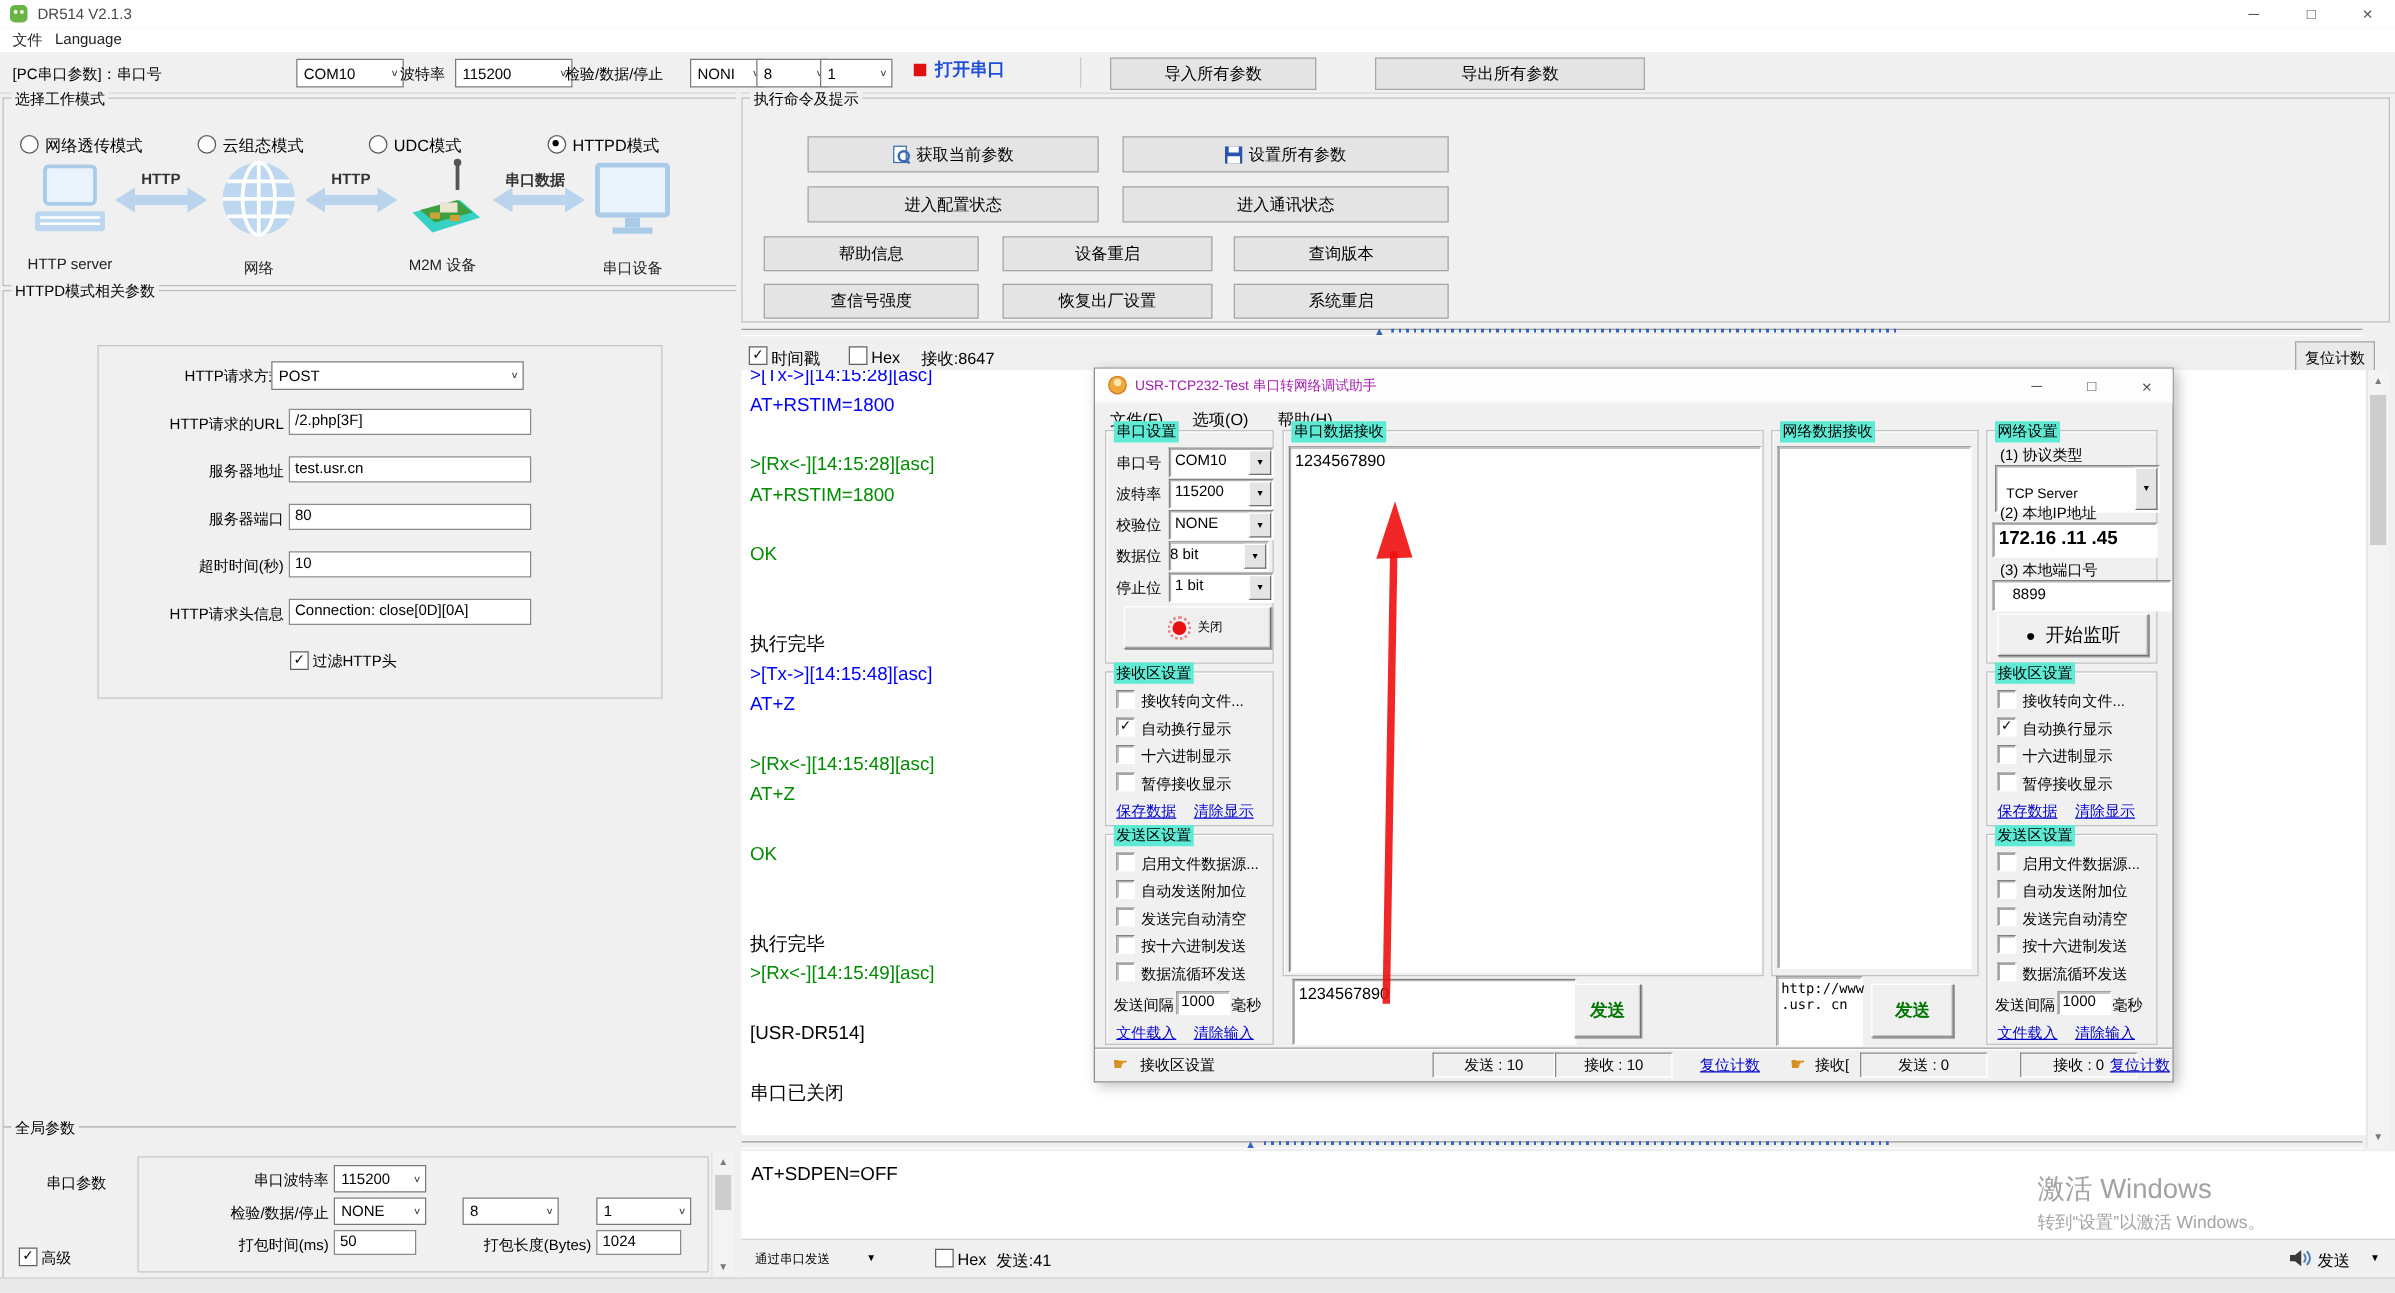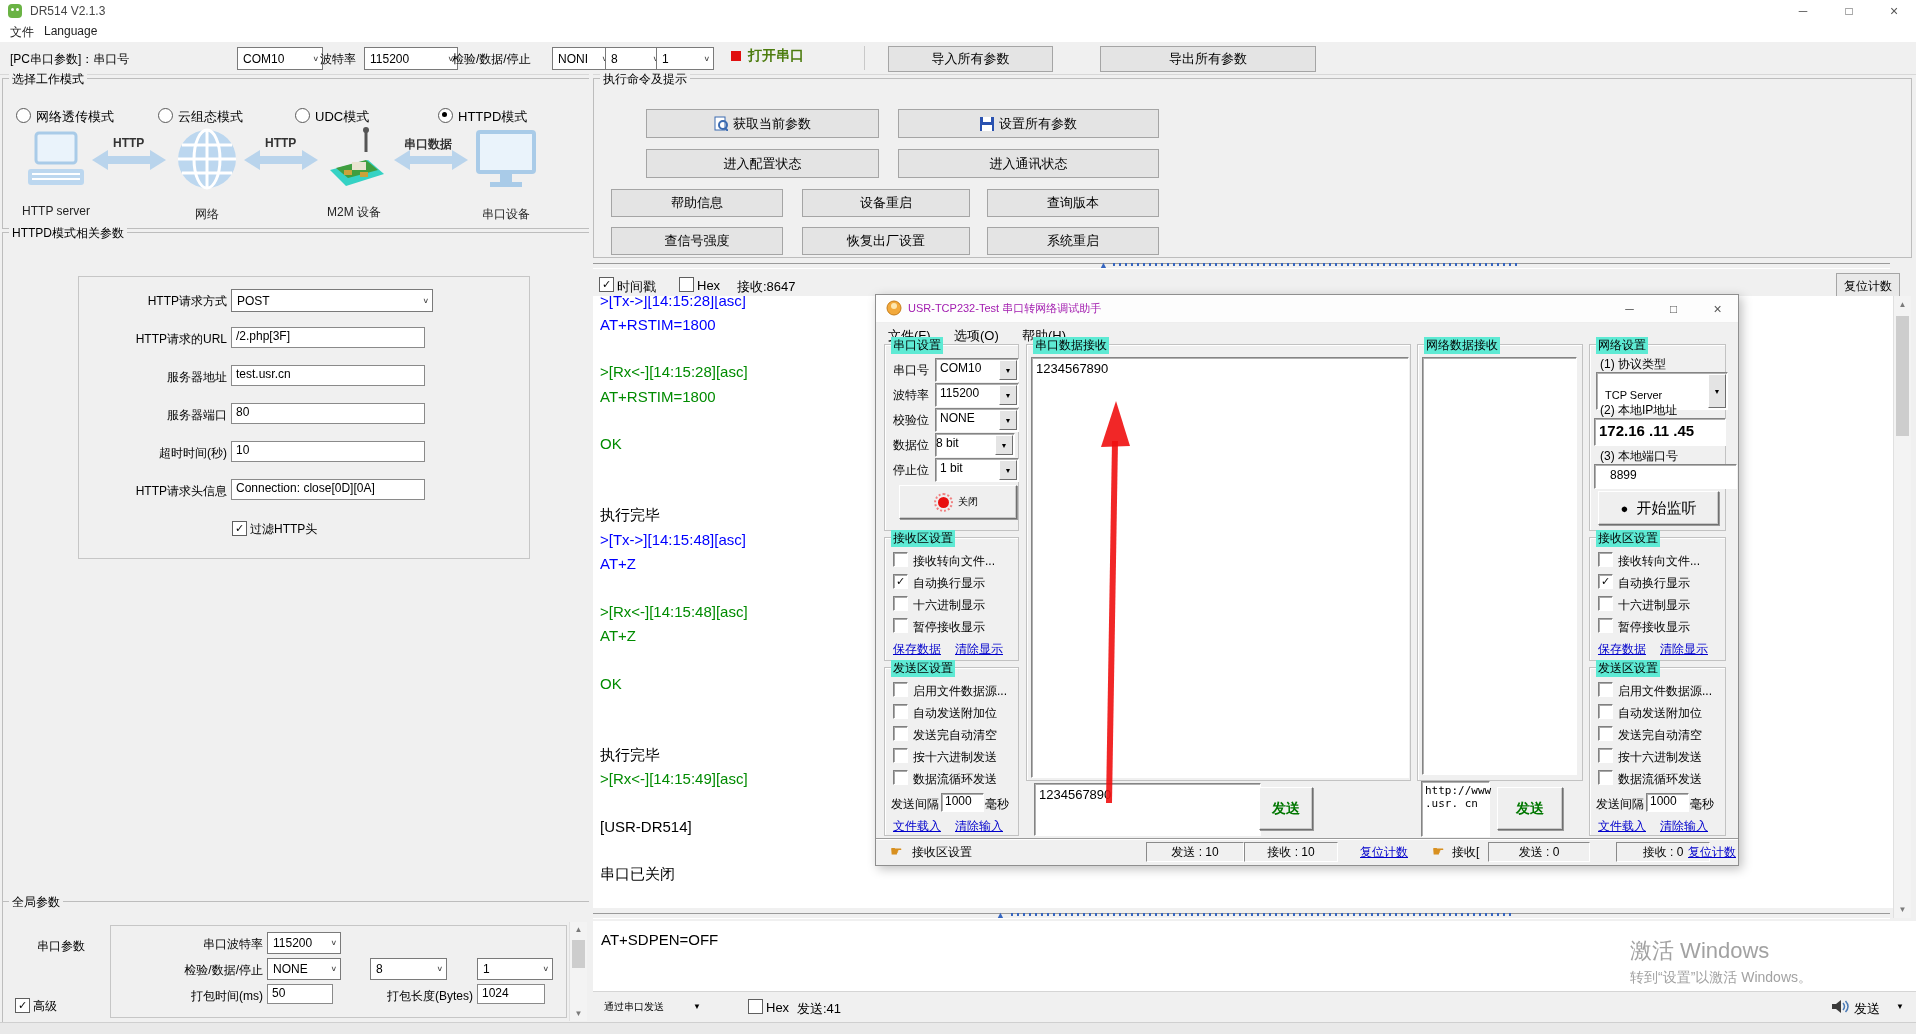--- a/index.html
+++ b/index.html
@@ -88,21 +88,21 @@
   <div class="abs sel" style="left:605px;top:5px;width:48px;height:21px">
       <span>8</span>
       <span class="chev">∨</span>
     </div>
   <div class="abs sel" style="left:656px;top:5px;width:48px;height:21px">
       <span>1</span>
       <span class="chev">∨</span>
     </div>
   <div class="abs" style="left:731px;top:5px;display:flex;align-items:center;gap:7px">
     <span style="width:10px;height:10px;background:#e01010;display:inline-block"></span>
-    <span style="font-weight:bold;font-size:14px;color:#4d7c0f">打开串口</span>
+    <span style="font-weight:bold;font-size:14px;color:#1d4ed8">打开串口</span>
   </div>
   <span class="abs" style="left:864px;top:4px;height:24px;border-left:1px solid #c9c9c9"></span>
   <div class="abs btn10" style="left:888px;top:4px;width:163px;height:24px">
       <span>导入所有参数</span>
     </div>
   <div class="abs btn10" style="left:1100px;top:4px;width:214px;height:24px">
       <span>导出所有参数</span>
     </div>
 </div>
 
@@ -165,21 +165,21 @@
   <rect x="26" y="44" width="12" height="8" fill="#a9cbe8"></rect>
     <rect x="16" y="52" width="32" height="5" fill="#a9cbe8"></rect>
 </svg>
 <div class="abs caption" style="left:474px;top:206px;width:64px">串口设备</div>
 
 <div class="abs gb" style="left:2px;top:232px;width:587px;height:668px">
   <span class="lbl">HTTPD模式相关参数</span>
 </div>
 <div class="abs" style="left:78px;top:276px;width:450px;height:281px;border:1px solid #c6c6c6"></div>
 <span class="abs rlab" style="left:80px;top:293px;width:147px">HTTP请求方式</span>
-<div class="abs sel" style="left:231px;top:289px;width:192px;height:21px">
+<div class="abs sel" style="left:217px;top:289px;width:192px;height:21px">
     <span>POST</span>
     <span class="chev">∨</span>
   </div>
 <span class="abs rlab" style="left:80px;top:331px;width:147px">HTTP请求的URL</span>
 <div class="abs inp" style="left:231px;top:327px;width:184px;height:17px">/2.php[3F]</div>
 <span class="abs rlab" style="left:80px;top:369px;width:147px">服务器地址</span>
 <div class="abs inp" style="left:231px;top:365px;width:184px;height:17px">test.usr.cn</div>
 <span class="abs rlab" style="left:80px;top:407px;width:147px">服务器端口</span>
 <div class="abs inp" style="left:231px;top:403px;width:184px;height:17px">80</div>
 <span class="abs rlab" style="left:80px;top:445px;width:147px">超时时间(秒)</span>

